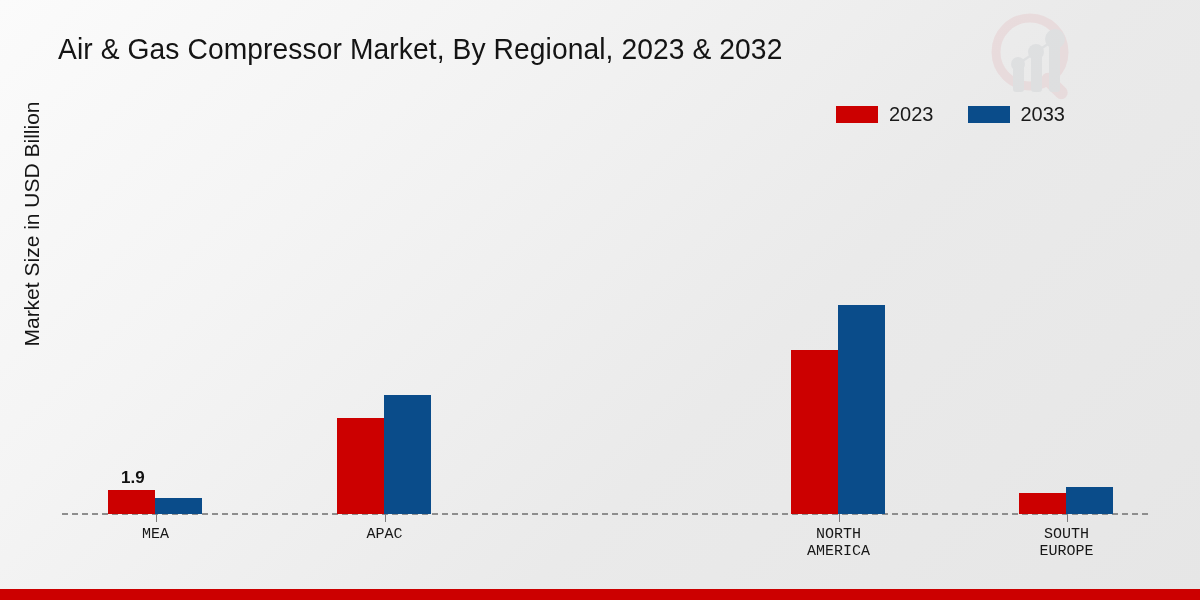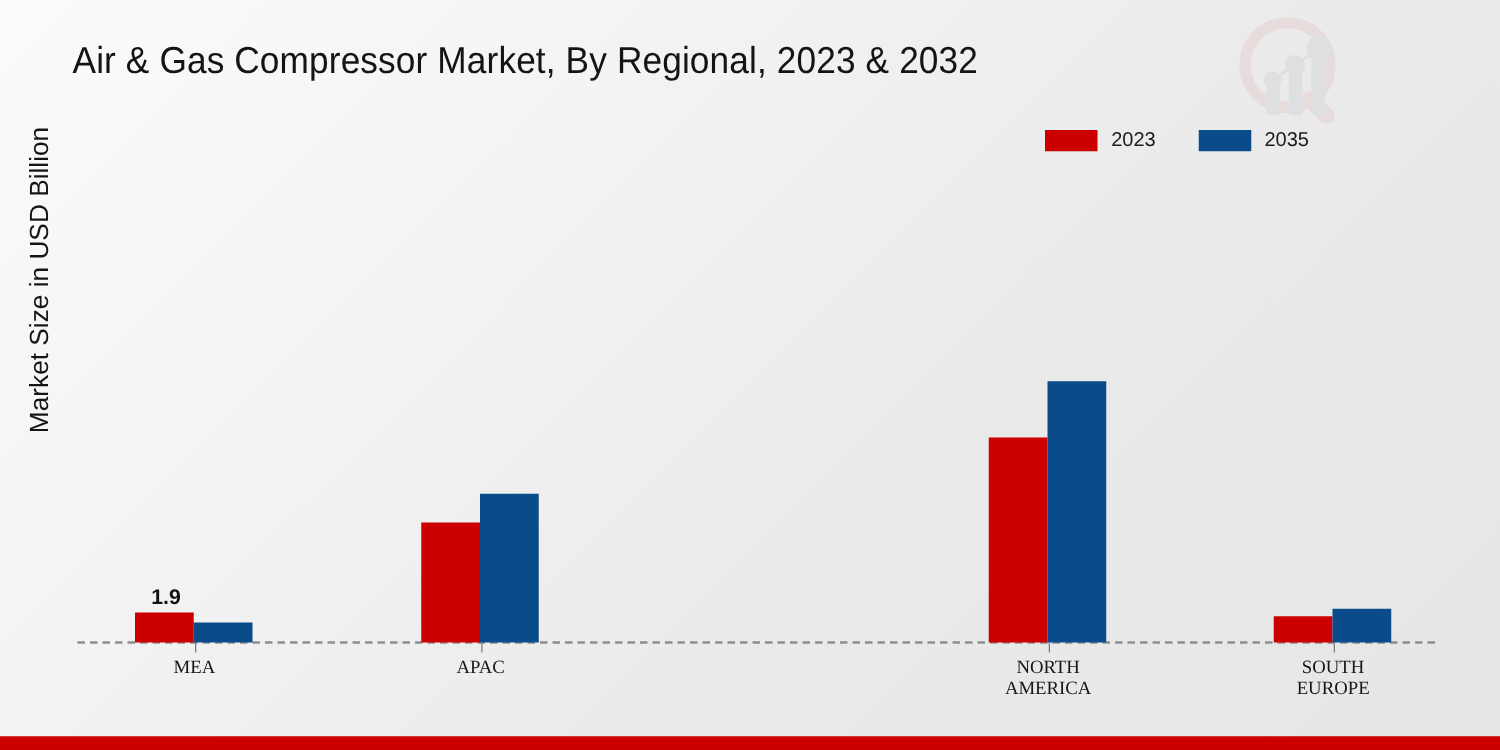--- a/index.html
+++ b/index.html
@@ -31,21 +31,21 @@
   }
 
   
   #legend{
     position:absolute;left:836px;top:104px;
     display:flex;align-items:center;gap:34px;
   }
   .legend-item{display:flex;align-items:center;gap:11px;}
   .legend-swatch{width:42px;height:17px;display:block;}
   .legend-label{
-    font-size:16px;color:#1a1a1a;line-height:1;
+    font-size:20px;color:#1a1a1a;line-height:1;
     font-family:"Liberation Sans Narrow","Liberation Sans",sans-serif;
   }
 
   
   #ylabel{
     position:absolute;left:-128px;top:212px;width:320px;
     transform:rotate(-90deg);transform-origin:center center;
     text-align:center;font-size:21px;color:#151515;white-space:nowrap;
     font-family:"Liberation Sans Narrow","Liberation Sans",sans-serif;
   }
@@ -64,21 +64,21 @@
   .bar.red{background:#cc0000;}
   .bar.blue{background:#0a4c8a;}
   .tick{
     position:absolute;left:50%;top:514px;width:1px;height:8px;
     background:#7d7d7d;
   }
   .cat-label{
     position:absolute;left:50%;top:526px;transform:translateX(-50%);
     text-align:center;font-size:15px;color:#171717;line-height:17px;
     white-space:pre-line;
-    font-family:Liberation Serif, serif;
+    font-family:Liberation Mono, monospace;
   }
   .value-label{
     position:absolute;font-size:17px;font-weight:bold;color:#111;
     font-family:"Liberation Sans Narrow","Liberation Sans",sans-serif;
     white-space:nowrap;
   }
 
   
   #footer{
     position:absolute;left:0;bottom:0;width:1200px;height:11px;
@@ -106,21 +106,21 @@
 
   <div id="title">Air &amp; Gas Compressor Market, By Regional, 2023 &amp; 2032</div>
 
   <div id="legend">
     <div class="legend-item">
       <span class="legend-swatch" style="background:#cc0000"></span>
       <span class="legend-label">2023</span>
     </div>
     <div class="legend-item">
       <span class="legend-swatch" style="background:#0a4c8a"></span>
-      <span class="legend-label">2035</span>
+      <span class="legend-label">2033</span>
     </div>
   </div>
 
   <div id="ylabel">Market Size in USD Billion</div>
 
   <div id="plot">
     <div id="baseline"></div>
 
     <div class="group" style="left:108px;width:95px;height:600px;">
       <div class="bars">

